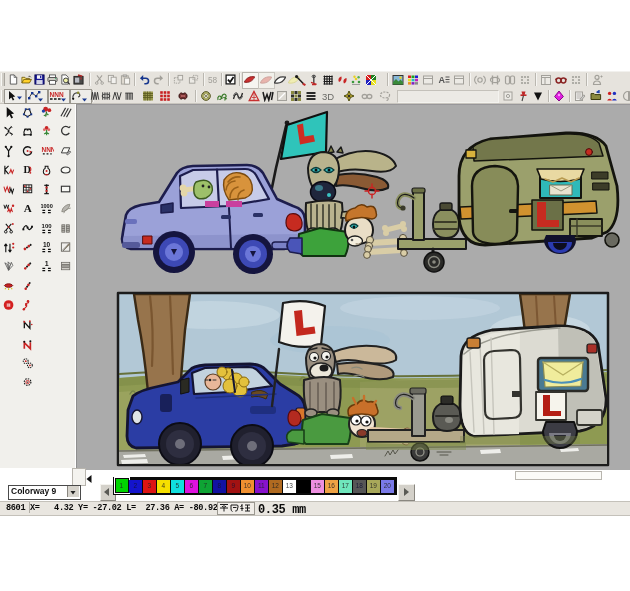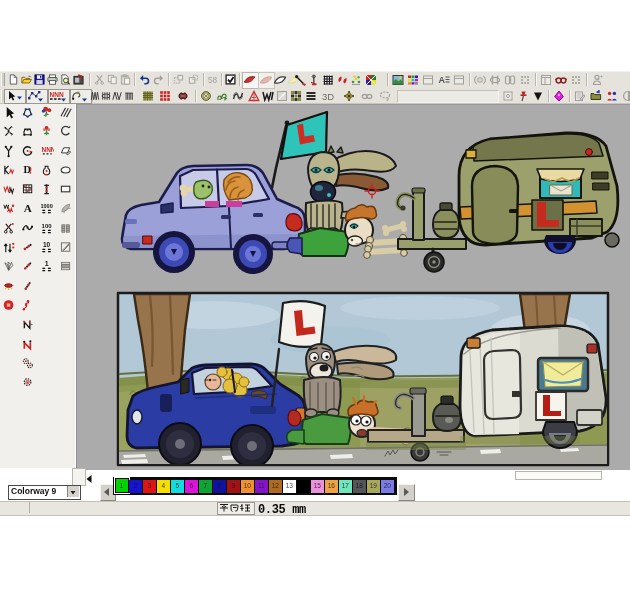--- a/index.html
+++ b/index.html
@@ -948,20 +948,21 @@
 <div class="abs" style="left:353px;top:482px;width:12.5px;text-align:center;font-size:6.5px;opacity:.85;font-family:'Liberation Sans',sans-serif;color:#111133">18</div>
 <div class="abs" style="left:367px;top:480px;width:12.5px;height:13px;background:#a8a85a"></div>
 <div class="abs" style="left:367px;top:482px;width:12.5px;text-align:center;font-size:6.5px;opacity:.85;font-family:'Liberation Sans',sans-serif;color:#222222">19</div>
 <div class="abs" style="left:381px;top:480px;width:12.5px;height:13px;background:#7a7ae8"></div>
 <div class="abs" style="left:381px;top:482px;width:12.5px;text-align:center;font-size:6.5px;opacity:.85;font-family:'Liberation Sans',sans-serif;color:#222222">20</div>
 <div class="abs" style="left:398px;top:484px;width:15px;height:15px;background:#d4d1ca;border:1px solid #8a8780;border-top-color:#f4f3ef;border-left-color:#f4f3ef"></div>
 <svg class="abs" style="left:401px;top:487px" width="10" height="10" viewBox="0 0 10 10">
       <path d="M3,1 L8,5 3,9z" fill="#5a5a55"></path>
     </svg>
 <div class="abs" style="left:0;top:501px;width:630px;height:13px;background:#e9e6e0;border-top:1px solid #c4c1ba;border-bottom:1px solid #c4c1ba"></div>
+<div class="abs" style="left:6px;top:503px;font-family:'Liberation Mono',monospace;font-size:8.6px;font-weight:bold;color:#0a0a0a;letter-spacing:-0.35px;white-space:pre">8601 X=   4.32 Y= -27.02 L=  27.36 A= -80.92</div>
 <div class="abs" style="left:29px;top:502px;width:1px;height:11px;background:#b0ada6"></div>
 <div class="abs" style="left:217px;top:502px;width:36px;height:11px;border:1px solid #9a978f;background:#f0ede8"></div>
 <svg class="abs" style="left:219px;top:503px" width="32" height="9" viewBox="0 0 32 9">
 <g stroke="#1a1a1a" stroke-width="1" fill="none">
 <path d="M1,1.5h8 M5,1.5v7 M1,5h8 M3,3l1,1.2 M7,3l-1,1.2"></path>
 <path d="M12,2 h6 q1.5,0 1,2 l-0.8,3 q-0.3,1.5 -2,1 M12,2 v4 q0,2 1.5,2.5 M14,4.5 h3.5"></path>
 <path d="M23,2 l-1.5,2 M23,1 v7 M21.5,5.5 h3 M26,2 h5 M28.5,2 v6 M26,5 h5 M26,8 h5"></path>
 </g>
     </svg>
 <div class="abs" style="left:258px;top:503px;font-family:'Liberation Mono',monospace;font-size:12px;font-weight:bold;color:#0a0a0a;letter-spacing:-0.35px;white-space:pre">0.35 mm</div>

